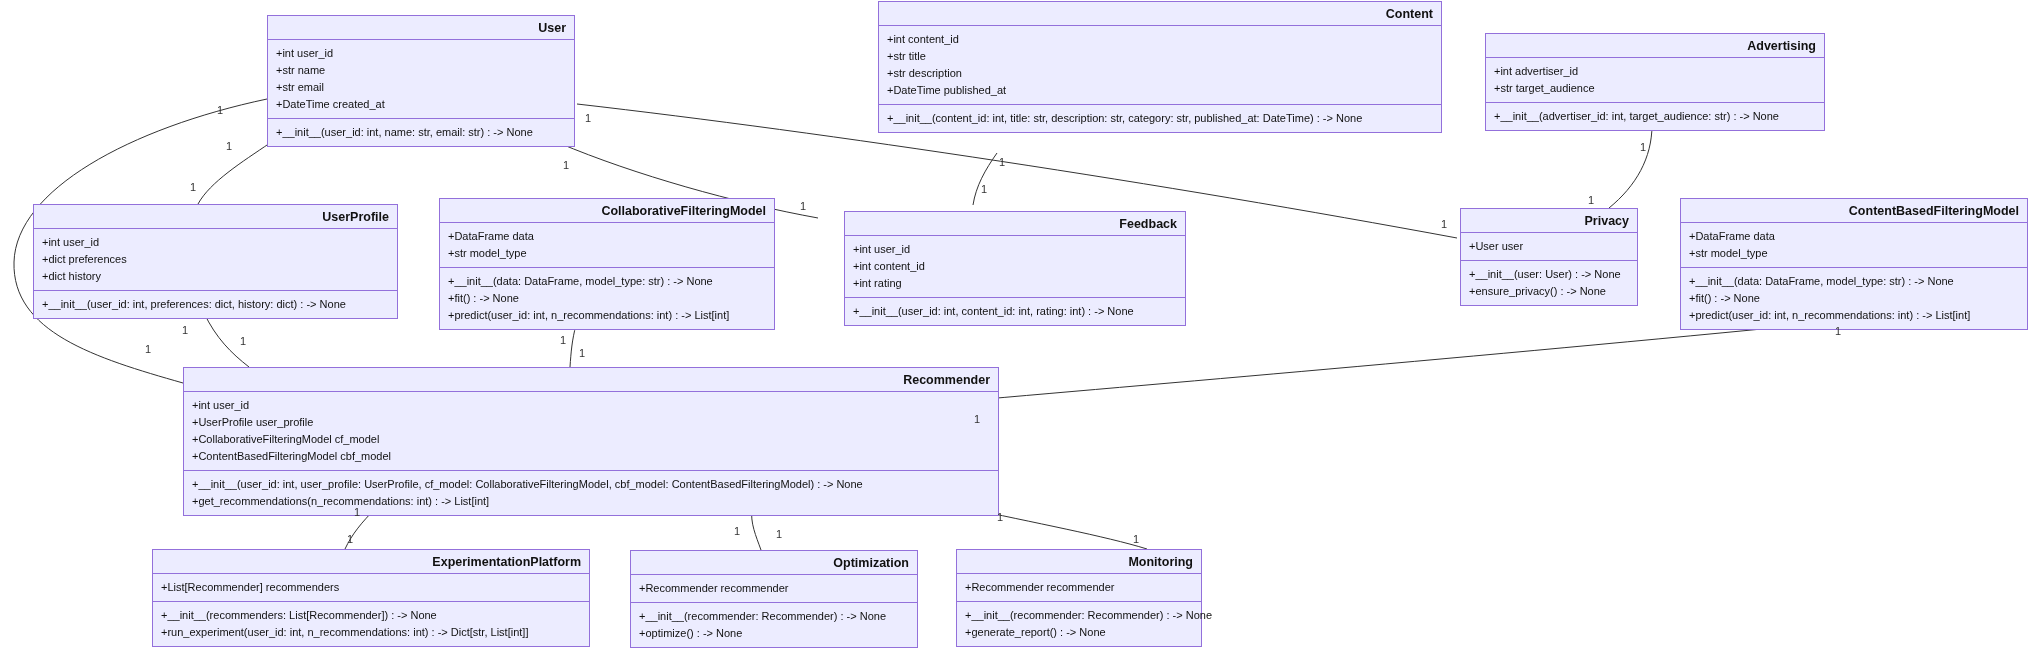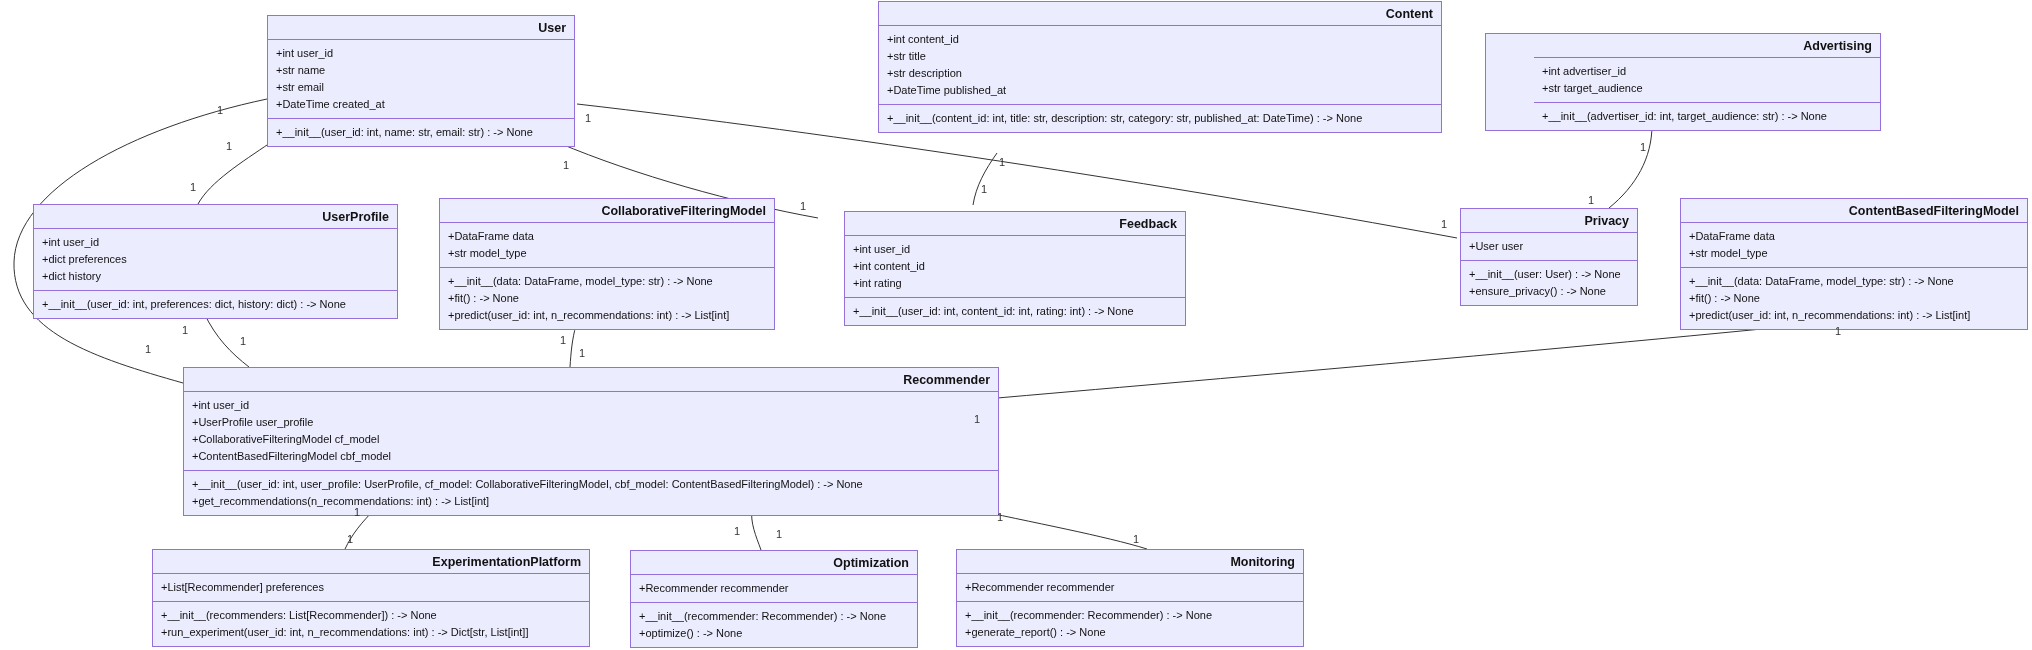--- a/index.html
+++ b/index.html
@@ -87,21 +87,21 @@
       <div class="class-section attrs">
         <div class="member">+int content_id</div>
         <div class="member">+str title</div>
         <div class="member">+str description</div>
         <div class="member">+DateTime published_at</div>
       </div>
       <div class="class-section methods">
         <div class="member">+__init__(content_id: int, title: str, description: str, category: str, published_at: DateTime) : -&gt; None</div>
       </div>
     </div>
-    <div class="class-box" style="left: 1485px; top: 33px; width: 396px; padding-left: 48px;">
+    <div class="class-box" style="left: 1485px; top: 33px; width: 340px;">
       <div class="class-title">Advertising</div>
       <div class="class-section attrs">
         <div class="member">+int advertiser_id</div>
         <div class="member">+str target_audience</div>
       </div>
       <div class="class-section methods">
         <div class="member">+__init__(advertiser_id: int, target_audience: str) : -&gt; None</div>
       </div>
     </div>
     <div class="class-box" style="left: 33px; top: 204px; width: 365px;">
@@ -169,38 +169,38 @@
         <div class="member">+ContentBasedFilteringModel cbf_model</div>
       </div>
       <div class="class-section methods">
         <div class="member">+__init__(user_id: int, user_profile: UserProfile, cf_model: CollaborativeFilteringModel, cbf_model: ContentBasedFilteringModel) : -&gt; None</div>
         <div class="member">+get_recommendations(n_recommendations: int) : -&gt; List[int]</div>
       </div>
     </div>
     <div class="class-box" style="left: 152px; top: 549px; width: 438px;">
       <div class="class-title">ExperimentationPlatform</div>
       <div class="class-section attrs">
-        <div class="member">+List[Recommender] preferences</div>
+        <div class="member">+List[Recommender] recommenders</div>
       </div>
       <div class="class-section methods">
         <div class="member">+__init__(recommenders: List[Recommender]) : -&gt; None</div>
         <div class="member">+run_experiment(user_id: int, n_recommendations: int) : -&gt; Dict[str, List[int]]</div>
       </div>
     </div>
     <div class="class-box" style="left: 630px; top: 550px; width: 288px;">
       <div class="class-title">Optimization</div>
       <div class="class-section attrs">
         <div class="member">+Recommender recommender</div>
       </div>
       <div class="class-section methods">
         <div class="member">+__init__(recommender: Recommender) : -&gt; None</div>
         <div class="member">+optimize() : -&gt; None</div>
       </div>
     </div>
-    <div class="class-box" style="left: 956px; top: 549px; width: 348px;">
+    <div class="class-box" style="left: 956px; top: 549px; width: 246px;">
       <div class="class-title">Monitoring</div>
       <div class="class-section attrs">
         <div class="member">+Recommender recommender</div>
       </div>
       <div class="class-section methods">
         <div class="member">+__init__(recommender: Recommender) : -&gt; None</div>
         <div class="member">+generate_report() : -&gt; None</div>
       </div>
     </div>
   </div>

